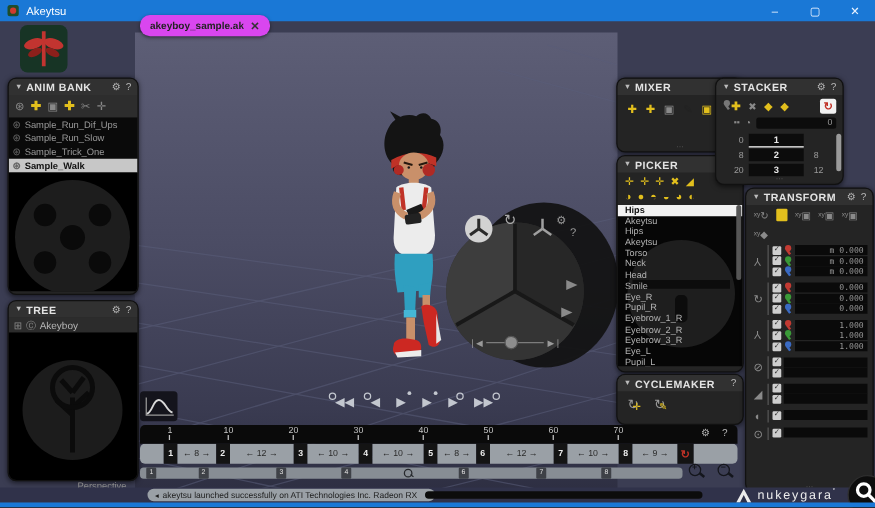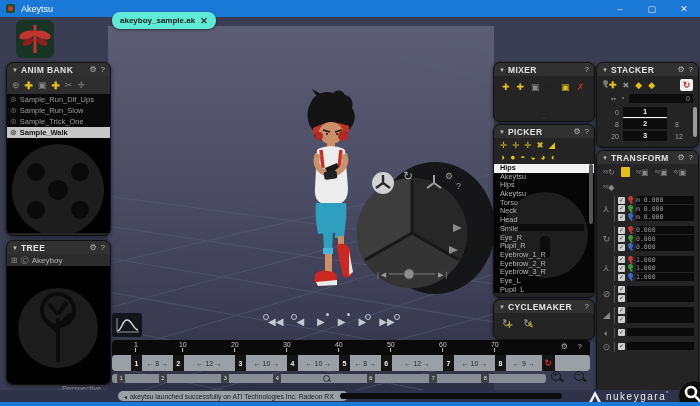--- a/index.html
+++ b/index.html
@@ -12,21 +12,21 @@
   .appico::after{content:"";position:absolute;left:2px;top:2px;width:5px;height:5px;border-radius:50%;background:#d03a2e;}
   .wbtn{width:32px;text-align:center;font-size:9px;color:#eaf3ff;}
   .tspace{flex:1;}
   .bluestrip{position:absolute;left:0;top:402px;width:700px;height:4px;background:#1a78d6;}
   
   .logo{position:absolute;left:16px;top:20px;display:flex;align-items:flex-start;}
   .logobox{width:38px;height:38px;border-radius:6px;background:#173425;position:relative;overflow:hidden;}
   .logotxt{margin-left:6px;margin-top:6px;}
   .logoname{font-size:17px;font-weight:bold;color:#c23430;letter-spacing:2px;}
   .logover{font-size:7px;color:#b23430;text-align:right;margin-top:1px;letter-spacing:1px;}
-  .tab{position:absolute;left:112px;top:12px;height:17px;background:#5eead4;border-radius:8px;
+  .tab{position:absolute;left:112px;top:12px;height:17px;background:#d946ef;border-radius:8px;
     display:flex;align-items:center;padding:0 8px;box-shadow:0 1px 3px rgba(0,0,0,.5);justify-content:center;}
   .tabname{font-size:8px;font-weight:bold;color:#222;max-width:78px;overflow:hidden;white-space:nowrap;}
   .tabx{font-size:9px;color:#333;margin-left:5px;font-weight:bold;}
   
   .viewport{position:absolute;left:108px;top:26px;width:386px;height:376px;
     background:linear-gradient(#5d5e76 0%,#4b4c64 45%,#3a3b51 80%,#2c2d40 100%);overflow:hidden;}
   .persp{position:absolute;left:62px;top:384px;font-size:7.5px;color:#8a8a8a;}
   
   .panel{position:absolute;background:#242424;border-radius:7px;border:1px solid #111;
     box-shadow:0 1px 4px rgba(0,0,0,.55);overflow:hidden;}
@@ -98,21 +98,21 @@
   .tfgico{width:15px;color:#8a8a8a;font-size:9px;display:flex;align-items:center;justify-content:center;}
   .rotY{display:inline-block;transform:rotate(180deg);}
   .tfrows{flex:1;border-left:1px solid #555;padding-left:3px;}
   .tfrow{display:flex;align-items:center;height:8.6px;gap:2px;}
   .chk{width:7px;height:7px;background:#cfcfcf;border-radius:1px;font-size:6px;color:#333;line-height:7px;text-align:center;}
   .tkey{width:7px;height:8px;position:relative;}
   .tkey::before{content:"";position:absolute;left:1px;top:0;width:5px;height:5px;border-radius:50%;background:currentColor;}
   .tkey::after{content:"";position:absolute;left:3px;top:4px;width:1.5px;height:4px;background:currentColor;transform:rotate(-35deg);}
   .tkey.red{color:#c23a32;} .tkey.green{color:#3a9a38;} .tkey.blue{color:#3a6ac2;} .tkey.gray{color:#777;}
   .tfield{flex:1;height:8px;background:#0a0a0a;font-family:"DejaVu Sans Mono",monospace;
-    font-size:6.5px;color:#9a9a9a;text-align:left;line-height:8px;padding-right:3px;}
+    font-size:6.5px;color:#9a9a9a;text-align:right;line-height:8px;padding-right:3px;}
   
   .curvebtn{position:absolute;left:112px;top:313px;width:30px;height:24px;background:#14141c;border-radius:3px;}
   .transport{position:absolute;left:268px;top:316px;display:flex;gap:13px;align-items:center;
     color:#c3c7cf;font-size:10px;}
   .tpb{position:relative;}
   .kg::before{content:"";position:absolute;left:-5px;top:-2px;width:4px;height:4px;border:1px solid #c3c7cf;border-radius:50%;}
   .kgr::after{content:"";position:absolute;right:-5px;top:-2px;width:4px;height:4px;border:1px solid #c3c7cf;border-radius:50%;}
   .dot::after{content:"";position:absolute;right:-4px;top:-3px;width:3px;height:3px;border-radius:50%;background:#c3c7cf;}
   
   .timeline{position:absolute;left:112px;top:340px;width:478px;height:50px;}
@@ -458,21 +458,21 @@
       <span class="ptit">CYCLEMAKER</span>
       <span class="hsp"></span>
       <span class="hic">?</span>
     </div>
     <div class="cmrow">
       <span class="cmi"><span>↻</span><span class="sub">✛</span></span>
       <span class="cmi"><span>↻</span><span class="sub">✎</span></span>
     </div>
   </div>
 
-  <div class="panel" style="left:596px;top:62px;width:101px;height:84px;">
+  <div class="panel" style="left:572px;top:62px;width:101px;height:84px;">
     <div class="phead">
       <span class="tri">▼</span>
       <span class="ptit">STACKER</span>
       <span class="hsp"></span>
       <span class="hic">⚙</span>
       <span class="hic">?</span>
     </div>
     <div class="stbar">
       <span style="position:relative;"><span class="tkey gray" style="display:inline-block;"></span><span class="yellow" style="font-size:9px;font-weight:bold;">✚</span></span>
       <span class="grayc" style="font-size:8px;">✖</span>

